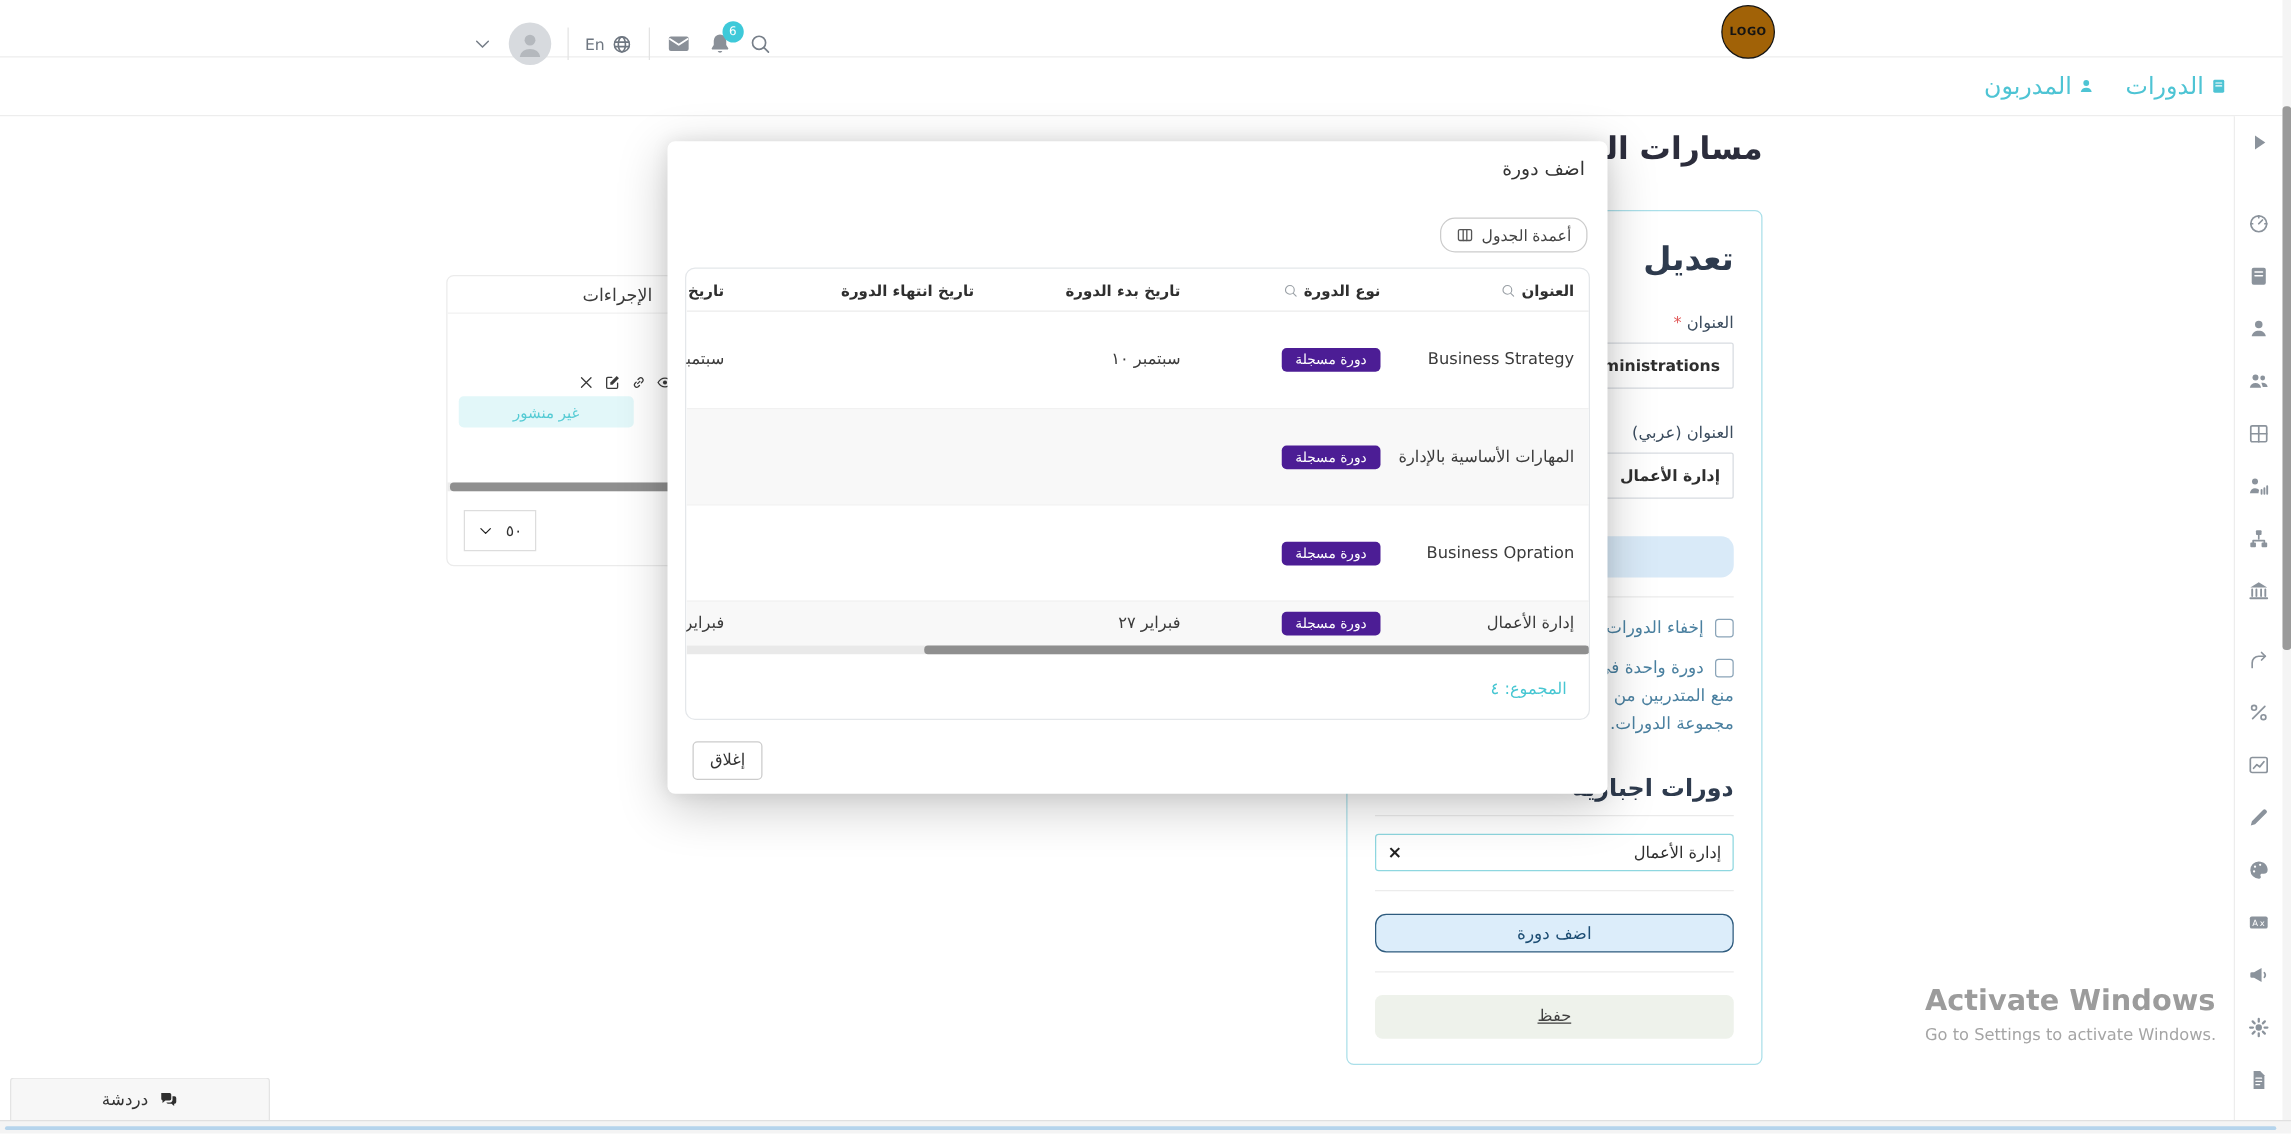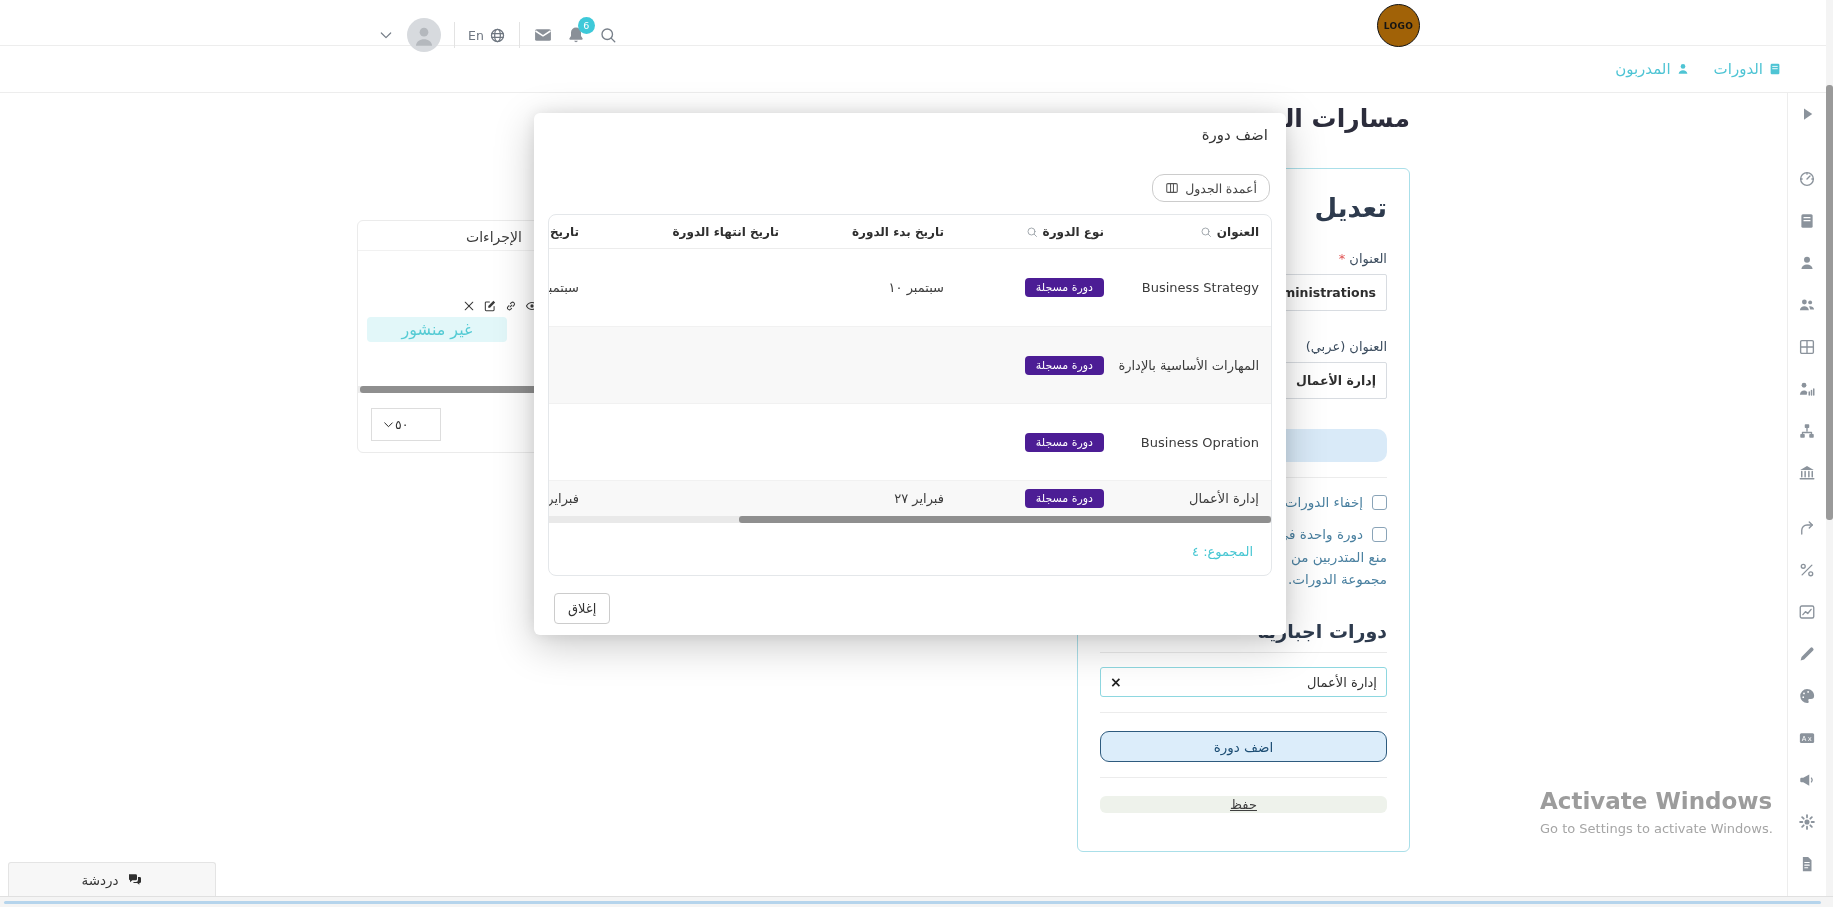--- a/index.html
+++ b/index.html
@@ -19,35 +19,35 @@
   .lang .ic{width:17px;height:17px;}
   .mail{width:20px;height:20px;color:#8a9098;cursor:pointer;}
   .bellwrap{position:relative;width:20px;height:20px;cursor:pointer;color:#8a9098;}
   .notifbadge{position:absolute;top:-8px;right:-9px;min-width:17px;height:17px;border-radius:50%;background:#3ec9d9;color:#fff;font-size:9.5px;display:flex;align-items:center;justify-content:center;}
   .search{width:18px;height:18px;color:#777f89;cursor:pointer;}
   .logo{position:absolute;left:1377px;top:4px;width:43px;height:43px;border:1.7px solid #141414;border-radius:50%;display:flex;align-items:center;justify-content:center;font-size:9px;font-weight:bold;letter-spacing:.4px;color:#141414;background:#a16207;cursor:pointer;}
 
   
   .navbar{position:absolute;top:46px;left:0;right:0;height:47px;background:#fff;border-bottom:1px solid #ededed;z-index:4;}
   .nav-tabs{position:absolute;right:51px;top:0;height:100%;display:flex;align-items:center;gap:24px;direction:rtl;}
-  .nav-tab{display:flex;align-items:center;gap:5px;color:#4ec4d4;font-size:15px;cursor:pointer;}
+  .nav-tab{display:flex;align-items:center;gap:5px;color:#4ec4d4;font-size:19px;cursor:pointer;}
   .nav-tab .ic{width:14px;height:14px;}
 
   .page-heading{position:absolute;top:104px;right:423px;font-size:25px;font-weight:bold;color:#2c2d3c;direction:rtl;white-space:nowrap;z-index:1;}
 
   
   .actions-card{position:absolute;left:357px;top:220px;width:713px;height:233px;background:#fff;border:1px solid #ebebeb;border-radius:6px;z-index:2;}
   .ac-header{position:absolute;top:0;left:0;right:0;height:30px;border-bottom:1px solid #f1f1f1;}
   .ac-header-label{position:absolute;left:108px;top:8px;font-size:14px;color:#3c3c3c;direction:rtl;}
   .ac-icons{position:absolute;left:104px;top:78px;display:flex;gap:7px;color:#3b3b3b;}
   .ac-icons .ic{width:14px;height:14px;cursor:pointer;}
-  .ac-badge{position:absolute;left:9px;top:96px;width:140px;height:25px;background:#e2f7f9;color:#55cbd4;font-size:16px;border-radius:4px;display:flex;align-items:center;justify-content:center;direction:rtl;}
+  .ac-badge{position:absolute;left:9px;top:96px;width:140px;height:25px;background:#e2f7f9;color:#55cbd4;font-size:12px;border-radius:4px;display:flex;align-items:center;justify-content:center;direction:rtl;}
   .ac-scroll{position:absolute;left:0;right:0;top:165px;height:7px;background:#ececec;}
   .ac-thumb{position:absolute;left:2px;top:0;height:7px;width:99%;background:#8f8f8f;border-radius:3px;cursor:pointer;}
-  .ac-pager{position:absolute;left:13px;top:187px;width:70px;height:33px;border:1px solid #ddd;background:#fff;display:flex;align-items:center;justify-content:flex-start;padding:0 10px;font-size:12.5px;color:#333;cursor:pointer;}
+  .ac-pager{position:absolute;left:13px;top:187px;width:58px;height:33px;border:1px solid #ddd;background:#fff;display:flex;align-items:center;justify-content:space-between;padding:0 10px;font-size:12.5px;color:#333;cursor:pointer;}
   .ac-pager .ic{width:13px;height:13px;color:#222;}
 
   
   .modal{position:absolute;left:534px;top:113px;width:752px;height:522px;background:#fff;border-radius:6px;box-shadow:0 10px 40px rgba(0,0,0,.22),0 0 14px rgba(0,0,0,.08);direction:rtl;z-index:10;}
   .modal-title{position:absolute;right:18px;top:13px;font-size:15px;color:#333;}
   .cols-btn{position:absolute;right:16px;top:61px;height:28px;padding:0 12px;border:1px solid #ccc;border-radius:12px;background:#fff;display:flex;align-items:center;gap:6px;font-size:12.5px;color:#444;cursor:pointer;}
   .cols-btn .ic{width:14px;height:14px;color:#555;}
   .m-table{position:absolute;left:14px;right:14px;top:101px;height:362px;border:1px solid #e4e7ea;border-radius:8px;overflow:hidden;background:#fff;}
   .mt-head{display:flex;height:34px;align-items:center;border-bottom:1px solid #ececec;}
   .mt-col{flex:none;padding:0 12px;display:flex;align-items:center;gap:5px;font-size:12px;font-weight:600;color:#2f2f2f;white-space:nowrap;}
@@ -77,21 +77,21 @@
   .ltrval{direction:ltr;text-align:right;}
   .ep-bluebar{margin-top:30px;height:33px;background:#d9eaf8;border-radius:10px;cursor:pointer;}
   .ep-div{margin-top:15px;border-top:1px solid #ececec;}
   .ep-check{margin-top:16px;display:flex;align-items:center;gap:9px;color:#4a80a0;font-size:13.5px;}
   .cb{flex:none;width:15px;height:15px;border:1.5px solid #8aa4b8;border-radius:3px;background:#fff;cursor:pointer;}
   .ep-lines{margin-top:5px;color:#4a80a0;font-size:13.5px;line-height:1.6;}
   .ep-sec{margin-top:30px;font-size:19px;font-weight:600;color:#2e3b4e;padding-bottom:10px;border-bottom:1px solid #eaeaea;}
   .ep-tag{margin-top:14px;height:30px;border:1px solid #8ed7e0;border-radius:3px;display:flex;align-items:center;justify-content:space-between;padding:0 9px;font-size:13px;color:#2f2f2f;background:#fff;}
   .tag-x{font-size:14px;color:#222;font-weight:bold;cursor:pointer;line-height:1;}
   .ep-add{display:block;margin-top:18px;width:100%;height:31px;background:#dcedfa;border:1.5px solid #2e5b7e;border-radius:9px;color:#1d4e74;font-size:13.5px;cursor:pointer;font-family:inherit;}
-  .ep-save{display:block;margin-top:18px;width:100%;height:17px;background:#eef2eb;border:none;border-radius:6px;color:#3f3f3f;font-size:13px;text-decoration:underline;cursor:pointer;font-family:inherit;}
+  .ep-save{display:block;margin-top:18px;width:100%;height:35px;background:#eef2eb;border:none;border-radius:6px;color:#3f3f3f;font-size:13px;text-decoration:underline;cursor:pointer;font-family:inherit;}
 
   
   .side{position:absolute;top:93px;right:7px;bottom:11px;width:39px;background:#fff;border-left:1px solid #ededed;display:flex;flex-direction:column;align-items:center;color:#8b939c;z-index:6;}
   .side .icn{width:18px;height:18px;margin-bottom:24px;cursor:pointer;}
   .side .icn:nth-child(1){margin-top:12px;margin-bottom:47px;}
   .side .icn:nth-child(10){margin-top:13px;}
   .vscroll{position:absolute;right:0;top:0;bottom:11px;width:7px;background:#f4f4f4;z-index:7;}
   .vthumb{position:absolute;right:0;top:85px;width:7px;height:435px;background:#9a9a9a;border-radius:3px;cursor:pointer;}
 
   

